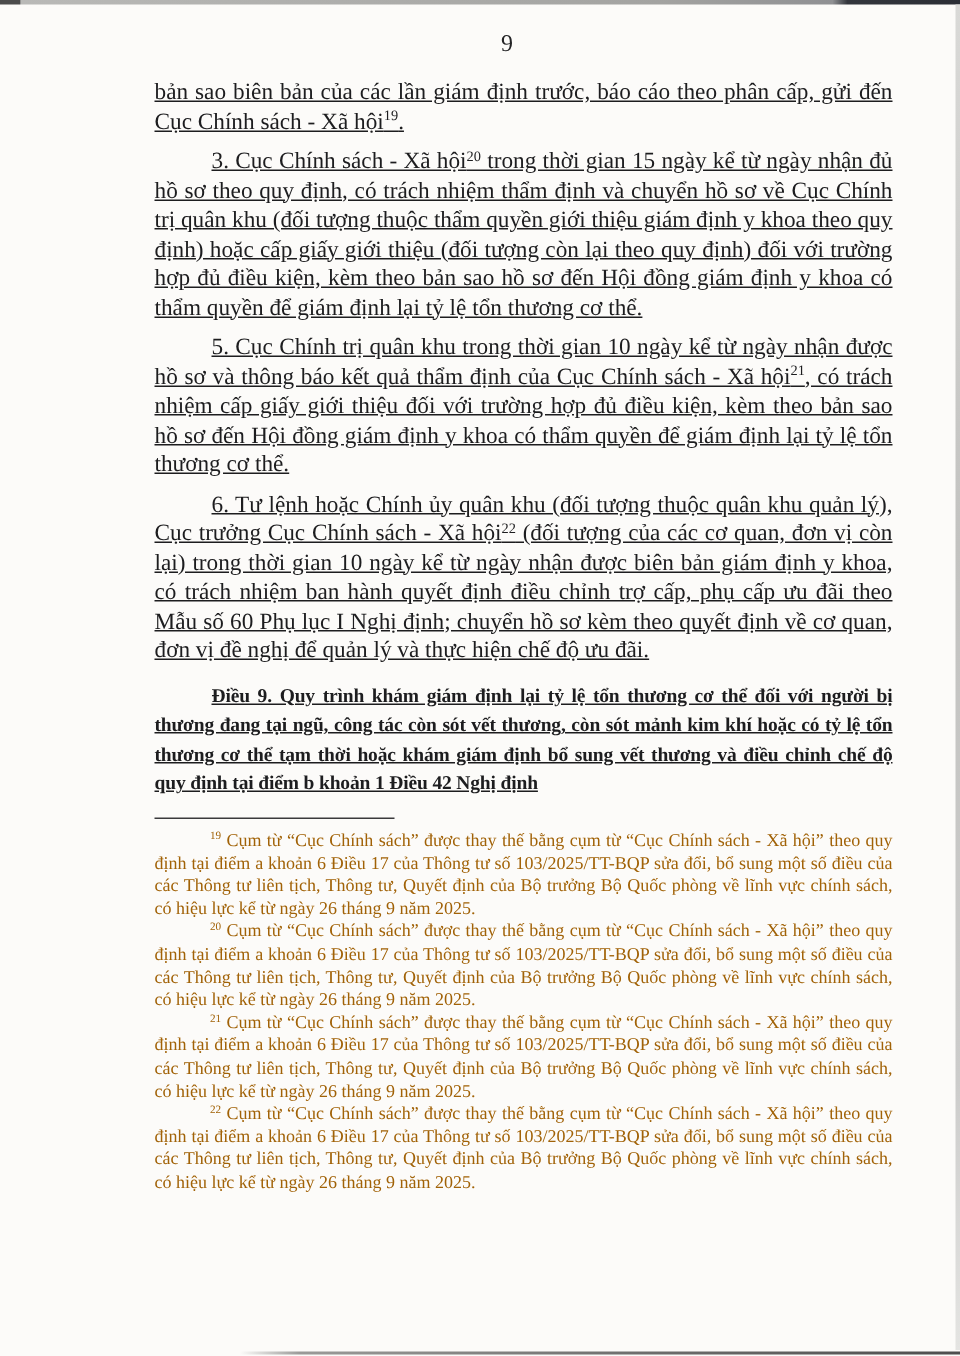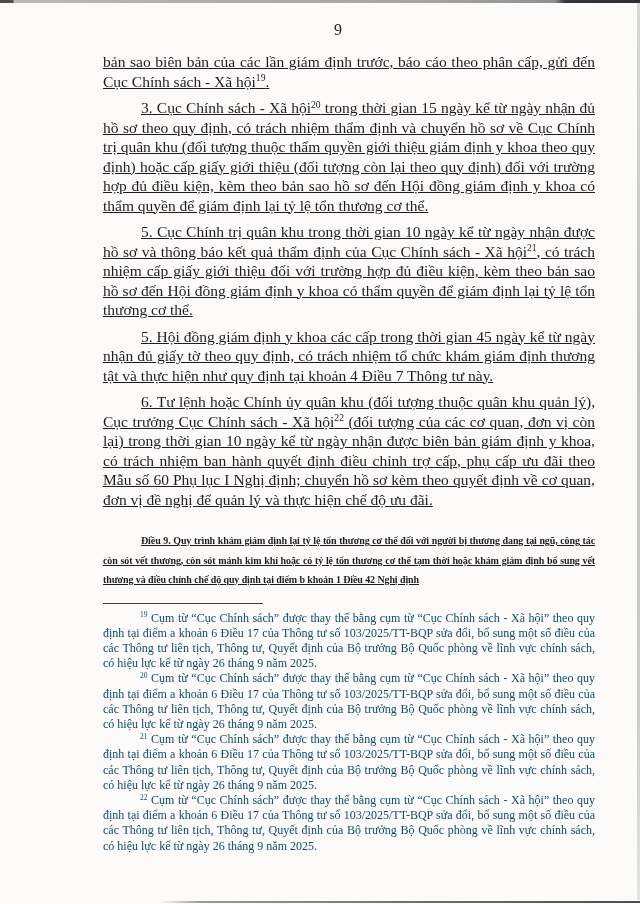--- a/index.html
+++ b/index.html
@@ -45,38 +45,38 @@
     padding: 13px 45px 0 103px;
     text-align: justify;
     font-size: 15.5px;
     line-height: 19.5px;
     text-decoration: underline;
   }
   .para { margin: 0 0 7px 0; text-indent: 38px; }
   .para.noindent { text-indent: 0; }
   .para.bold {
     font-weight: bold;
-    font-size: 10px;
-    margin-top: 22px;
+    font-size: 13px;
+    margin-top: 10px;
     letter-spacing: -0.1px;
   }
   sup.fnref {
     font-size: 0.62em;
     line-height: 0;
     vertical-align: baseline;
     position: relative;
     top: -0.55em;
   }
   .footnotes {
     padding: 0 45px 0 103px;
     margin-top: 13px;
     text-align: justify;
     font-size: 12px;
     line-height: 15.2px;
-    color: #0c4a6e;
+    color: #a16207;
   }
   .fn-sep {
     width: 160px;
     border: 0;
     border-top: 1.6px solid #3a3a3c;
     margin: 0 0 7px 0;
   }
   .fn { margin: 0; text-indent: 37px; }
 </style>
 </head>
@@ -91,21 +91,20 @@
   <div class="page-number">9</div>
 
   <div class="content">
 
     <p class="para noindent"><span>bản sao biên bản của các lần giám định trước, báo cáo theo phân cấp, gửi đến Cục Chính sách - Xã hội</span><sup class="fnref">19</sup><span>.</span></p>
 
     <p class="para"><span>3. Cục Chính sách - Xã hội</span><sup class="fnref">20</sup><span> trong thời gian 15 ngày kể từ ngày nhận đủ hồ sơ theo quy định, có trách nhiệm thẩm định và chuyển hồ sơ về Cục Chính trị quân khu (đối tượng thuộc thẩm quyền giới thiệu giám định y khoa theo quy định) hoặc cấp giấy giới thiệu (đối tượng còn lại theo quy định) đối với trường hợp đủ điều kiện, kèm theo bản sao hồ sơ đến Hội đồng giám định y khoa có thẩm quyền để giám định lại tỷ lệ tổn thương cơ thể.</span></p>
 
     <p class="para"><span>5. Cục Chính trị quân khu trong thời gian 10 ngày kể từ ngày nhận được hồ sơ và thông báo kết quả thẩm định của Cục Chính sách - Xã hội</span><sup class="fnref">21</sup><span>, có trách nhiệm cấp giấy giới thiệu đối với trường hợp đủ điều kiện, kèm theo bản sao hồ sơ đến Hội đồng giám định y khoa có thẩm quyền để giám định lại tỷ lệ tổn thương cơ thể.</span></p>
 
-    <p class="para"><span>5. Hội đồng giám định y khoa các cấp trong thời gian 45 ngày kể từ ngày nhận đủ giấy tờ theo quy định, có trách nhiệm tổ chức khám giám định thương tật và thực hiện như quy định tại khoản 4 Điều 7 Thông tư này.</span></p>
 
     <p class="para"><span>6. Tư lệnh hoặc Chính ủy quân khu (đối tượng thuộc quân khu quản lý), Cục trưởng Cục Chính sách - Xã hội</span><sup class="fnref">22</sup><span> (đối tượng của các cơ quan, đơn vị còn lại) trong thời gian 10 ngày kể từ ngày nhận được biên bản giám định y khoa, có trách nhiệm ban hành quyết định điều chỉnh trợ cấp, phụ cấp ưu đãi theo Mẫu số 60 Phụ lục I Nghị định; chuyển hồ sơ kèm theo quyết định về cơ quan, đơn vị đề nghị để quản lý và thực hiện chế độ ưu đãi.</span></p>
 
     <p class="para bold"><span>Điều 9. Quy trình khám giám định lại tỷ lệ tổn thương cơ thể đối với người bị thương đang tại ngũ, công tác còn sót vết thương, còn sót mảnh kim khí hoặc có tỷ lệ tổn thương cơ thể tạm thời hoặc khám giám định bổ sung vết thương và điều chỉnh chế độ quy định tại điểm b khoản 1 Điều 42 Nghị định</span></p>
 
   </div>
 
   <div class="footnotes">
     <hr class="fn-sep">
 

